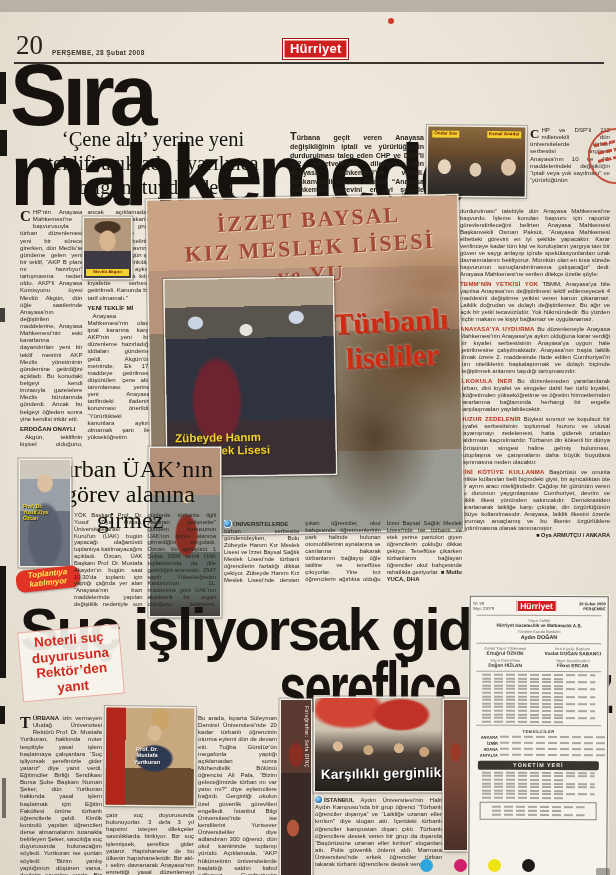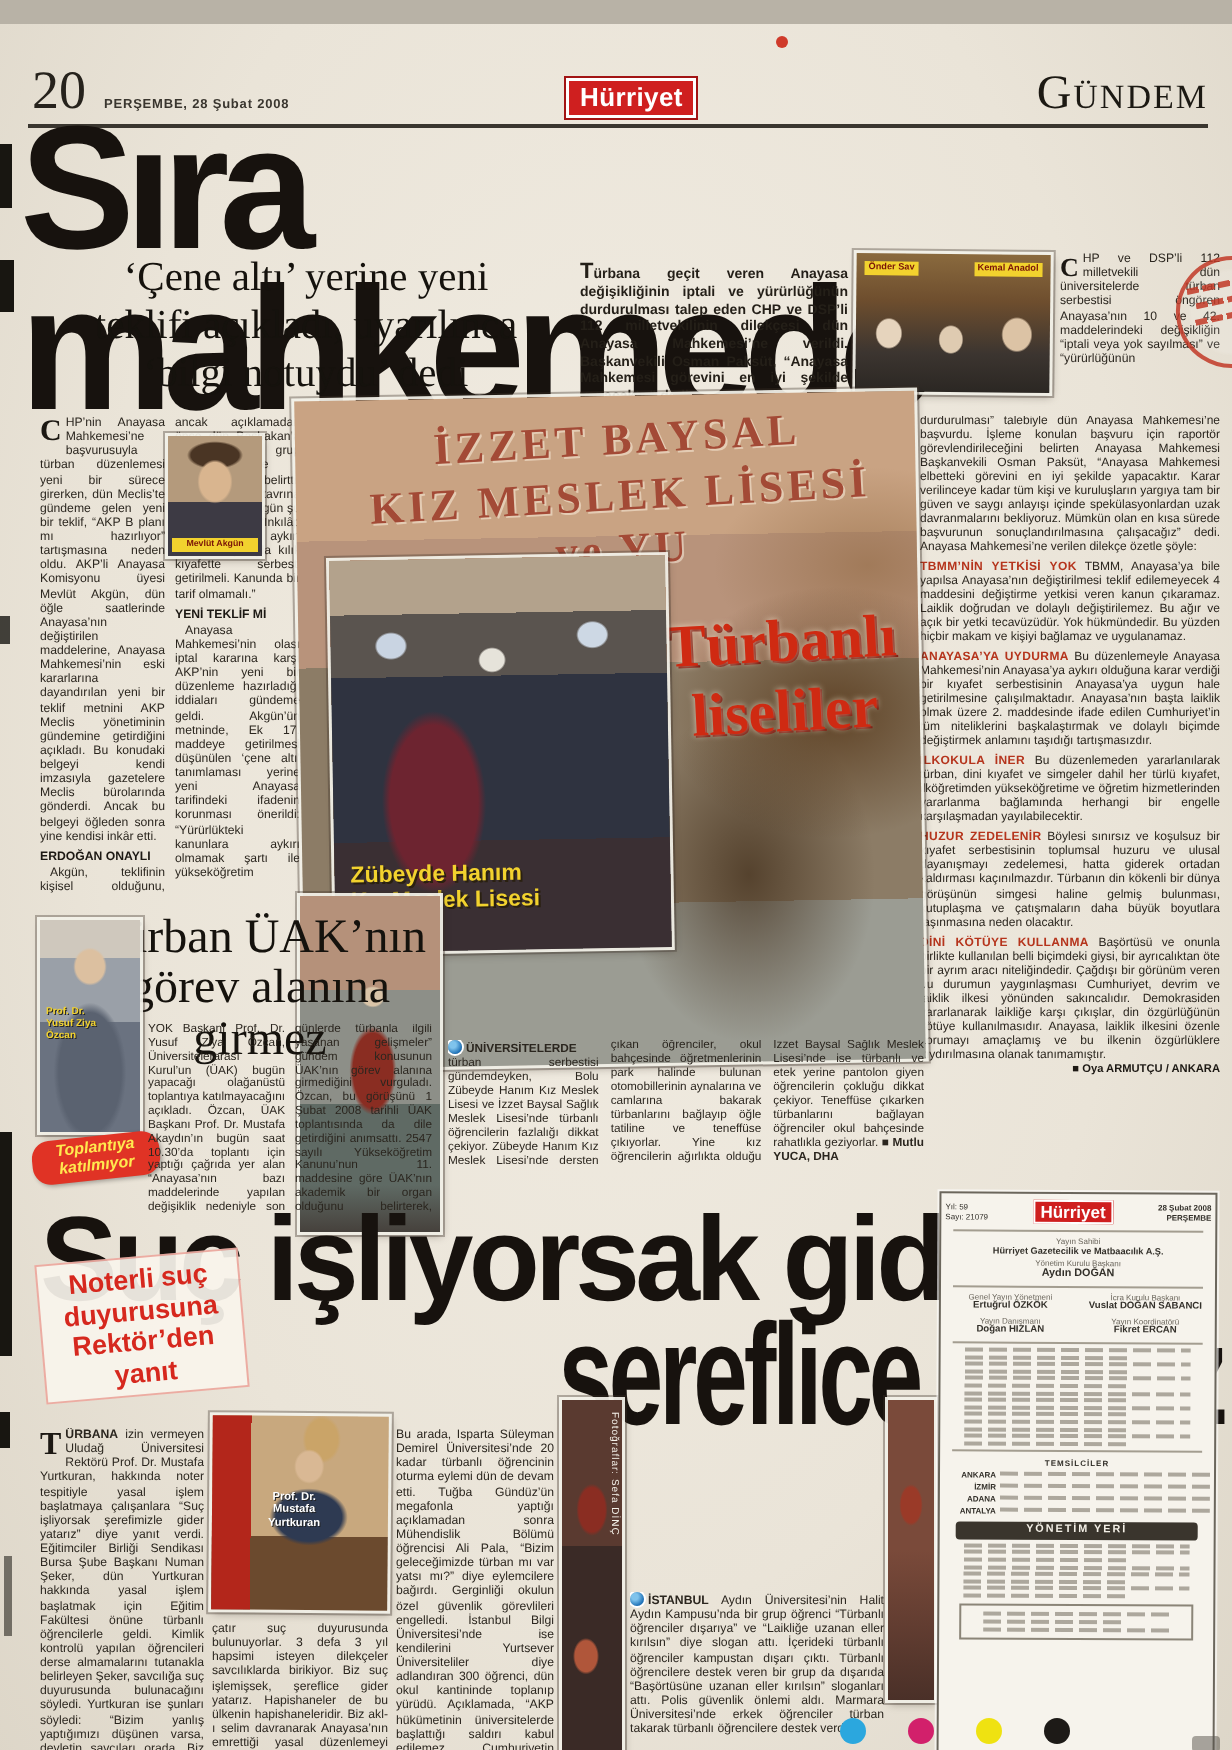--- a/index.html
+++ b/index.html
@@ -35,21 +35,20 @@
   <div class="abs artifact" style="left:0;top:118px;width:7px;height:26px;"></div>
   <div class="abs artifact" style="left:0;top:296px;width:5px;height:14px;opacity:.8;"></div>
   <div class="abs artifact" style="left:0;top:554px;width:6px;height:112px;"></div>
   <div class="abs artifact" style="left:0;top:694px;width:5px;height:18px;"></div>
   <div class="abs artifact" style="left:2px;top:766px;width:4px;height:40px;opacity:.55;"></div>
   <div class="abs" style="left:388px;top:6px;width:6px;height:6px;border-radius:50%;background:#cf3a2a;"></div>
 
   <div class="abs serif" style="left:16px;top:18px;font-size:27px;color:#26221c;">20</div>
   <div class="abs" style="left:52px;top:37px;font-size:6.5px;font-weight:700;letter-spacing:.4px;color:#3a362f;">PERŞEMBE, 28 Şubat 2008</div>
   <div class="abs" style="left:283px;top:27px;background:#cf1f1f;color:#fff;font-weight:800;font-size:13px;padding:2px 7px 3px;letter-spacing:.2px;box-shadow:inset 0 0 0 1.5px #fff,0 0 0 1px #a21414;">Hürriyet</div>
-  <div class="abs serif gundem" style="left:498px;top:22px;width:106px;text-align:right;font-size:17px;letter-spacing:1px;color:#1c1913;"><span style="font-size: 24px;">G</span><span>ÜNDEM</span></div>
   <div class="abs" style="left:14px;top:50px;width:590px;height:1.5px;background:#3a362f;"></div>
 
   <div class="abs" style="left:10px;top:44px;width:604px;font-weight:800;font-size:86px;line-height:.92;letter-spacing:-5px;color:#17120e;transform:scaleY(1.02);">Sıra mahkemede</div>
 
   <div class="abs serif pre" style="left:22px;top:116px;width:262px;font-size:20.5px;line-height:1.16;text-align:center;color:#15120d;">‘Çene altı’ yerine yeni
 teklifi açıkladı, uyarılınca
 ‘bilgi notuydu’ dedi</div>
   <p class="abs just deckintro" style="left:290px;top:118px;width:134px;margin:0;font-size:7px;font-weight:700;line-height:1.22;color:#241f18;">Türbana geçit veren Anayasa değişikliğinin iptali ve yürürlüğünün durdurulması talep eden CHP ve DSP’li 112 milletvekilinin dilekçesi dün Anayasa Mahkemesi’ne verildi. Başkanvekili Osman Paksüt, “Anayasa Mahkemesi görevini en iyi şekilde yapacaktır” dedi.</p>
 
   <div class="abs ph" style="left:428px;top:115px;width:97px;height:69px;transform:rotate(.6deg);background:
@@ -166,20 +165,30 @@
 
   <div class="abs just body6" style="left:198px;top:702px;width:79px;height:172px;overflow:hidden;">Bu arada, Isparta Süleyman Demirel Üniversitesi’nde 20 kadar türbanlı öğrencinin oturma eylemi dün de devam etti. Tuğba Gündüz’ün megafonla yaptığı açıklamadan sonra Mühendislik Bölümü öğrencisi Ali Pala, “Bizim geleceğimizde türban mı var yatsı mı?” diye eylemcilere bağırdı. Gerginliği okulun özel güvenlik görevlileri engelledi. İstanbul Bilgi Üniversitesi’nde ise kendilerini Yurtsever Üniversiteliler diye adlandıran 300 öğrenci, dün okul kantininde toplanıp yürüdü. Açıklamada, “AKP hükümetinin üniversitelerde başlattığı saldırı kabul edilemez. Cumhuriyetin temel kazanımları birer birer tasfiye edilmektedir” denildi.  ■ DHA</div>
 
   <div class="abs ph" style="left:281px;top:688px;width:30px;height:183px;background:
       radial-gradient(12px 20px at 50% 30%, #8a2d22 0 55%, transparent 65%),
       radial-gradient(10px 14px at 40% 70%, #b0563a 0 55%, transparent 65%),
       linear-gradient(180deg,#5a3a30 0 40%, #3a2a26 40% 100%);">
     <div class="abs" style="right:1px;top:6px;writing-mode:vertical-rl;font-size:5px;color:#f5f2ea;letter-spacing:.5px;">Fotoğraflar: Sefa DİNÇ</div>
   </div>
 
+  <div class="abs ph" style="left:315px;top:686px;width:127px;height:93px;background:
+      radial-gradient(46px 26px at 68% 18%, #c03227 0 55%, transparent 65%),
+      radial-gradient(56px 30px at 26% 12%, #d24434 0 55%, transparent 68%),
+      radial-gradient(9px 9px at 18% 52%, #d9b894 0 50%, transparent 60%),
+      radial-gradient(9px 9px at 42% 56%, #caa87e 0 50%, transparent 60%),
+      radial-gradient(9px 9px at 66% 54%, #d4b28c 0 50%, transparent 60%),
+      radial-gradient(9px 9px at 86% 58%, #c9a478 0 50%, transparent 60%),
+      linear-gradient(180deg,#cfc4b2 0 34%, #4a4038 60%, #241f1b 100%);">
+    <div class="abs" style="left:6px;bottom:10px;font-weight:800;font-size:13.5px;color:#fff;text-shadow:1px 1px 1px #000;transform:rotate(-1deg);letter-spacing:.2px;">Karşılıklı gerginlik</div>
+  </div>
   <div class="abs just body6" style="left:315px;top:784px;width:127px;height:76px;overflow:hidden;">
     <span class="bluedot"></span><span style="font-weight:800;">İSTANBUL</span> <span>Aydın Üniversitesi’nin Halit Aydın Kampusu’nda bir grup öğrenci “Türbanlı öğrenciler dışarıya” ve “Laikliğe uzanan eller kırılsın” diye slogan attı. İçerideki türbanlı öğrenciler kampustan dışarı çıktı. Türbanlı öğrencilere destek veren bir grup da dışarıda “Başörtüsüne uzanan eller kırılsın” sloganları attı. Polis güvenlik önlemi aldı. Marmara Üniversitesi’nde erkek öğrenciler türban takarak türbanlı öğrencilere destek verdi.</span>
   </div>
 
   <div class="abs ph" style="left:444px;top:688px;width:23px;height:150px;background:
       radial-gradient(9px 16px at 50% 35%, #9a3a28 0 55%, transparent 65%),
       linear-gradient(180deg,#7a4a3a 0 50%, #4a3028 100%);"></div>
 
   <div class="abs mast" style="left:469px;top:584px;width:139px;height:284px;background:#f6f3ec;border:1px solid #6b665c;box-shadow:0 0 0 1px rgba(255,255,255,.6);transform:rotate(.3deg);padding:3px 2px;box-sizing:border-box;font-size:4px;text-align:center;color:#33302a;">
     <div style="display:flex;justify-content:space-between;align-items:center;">

